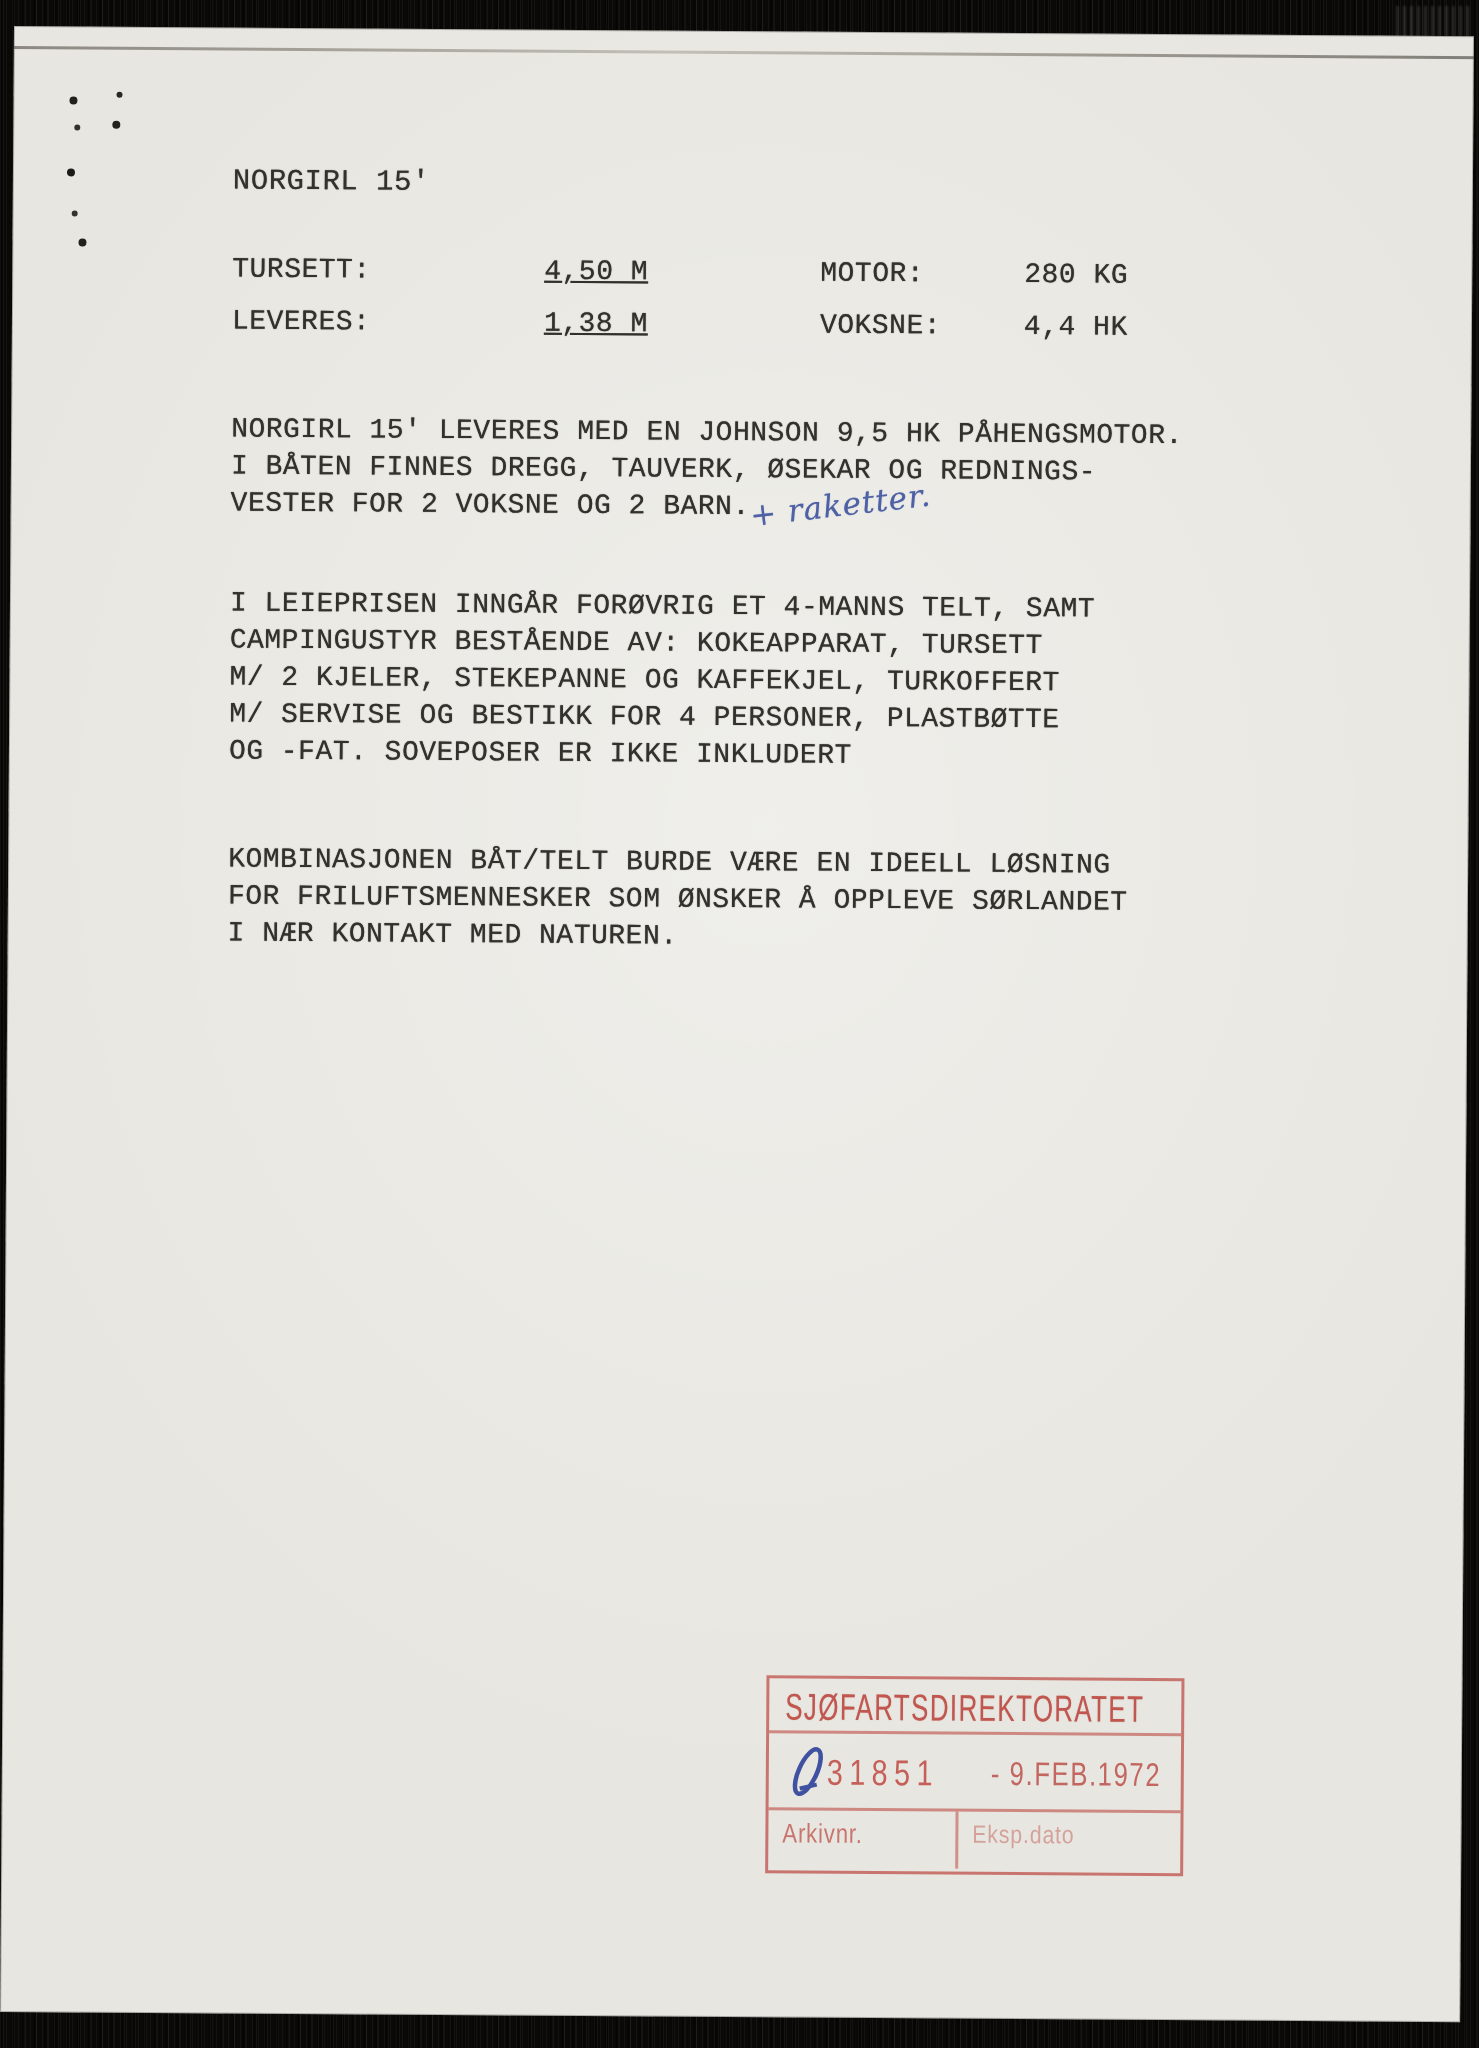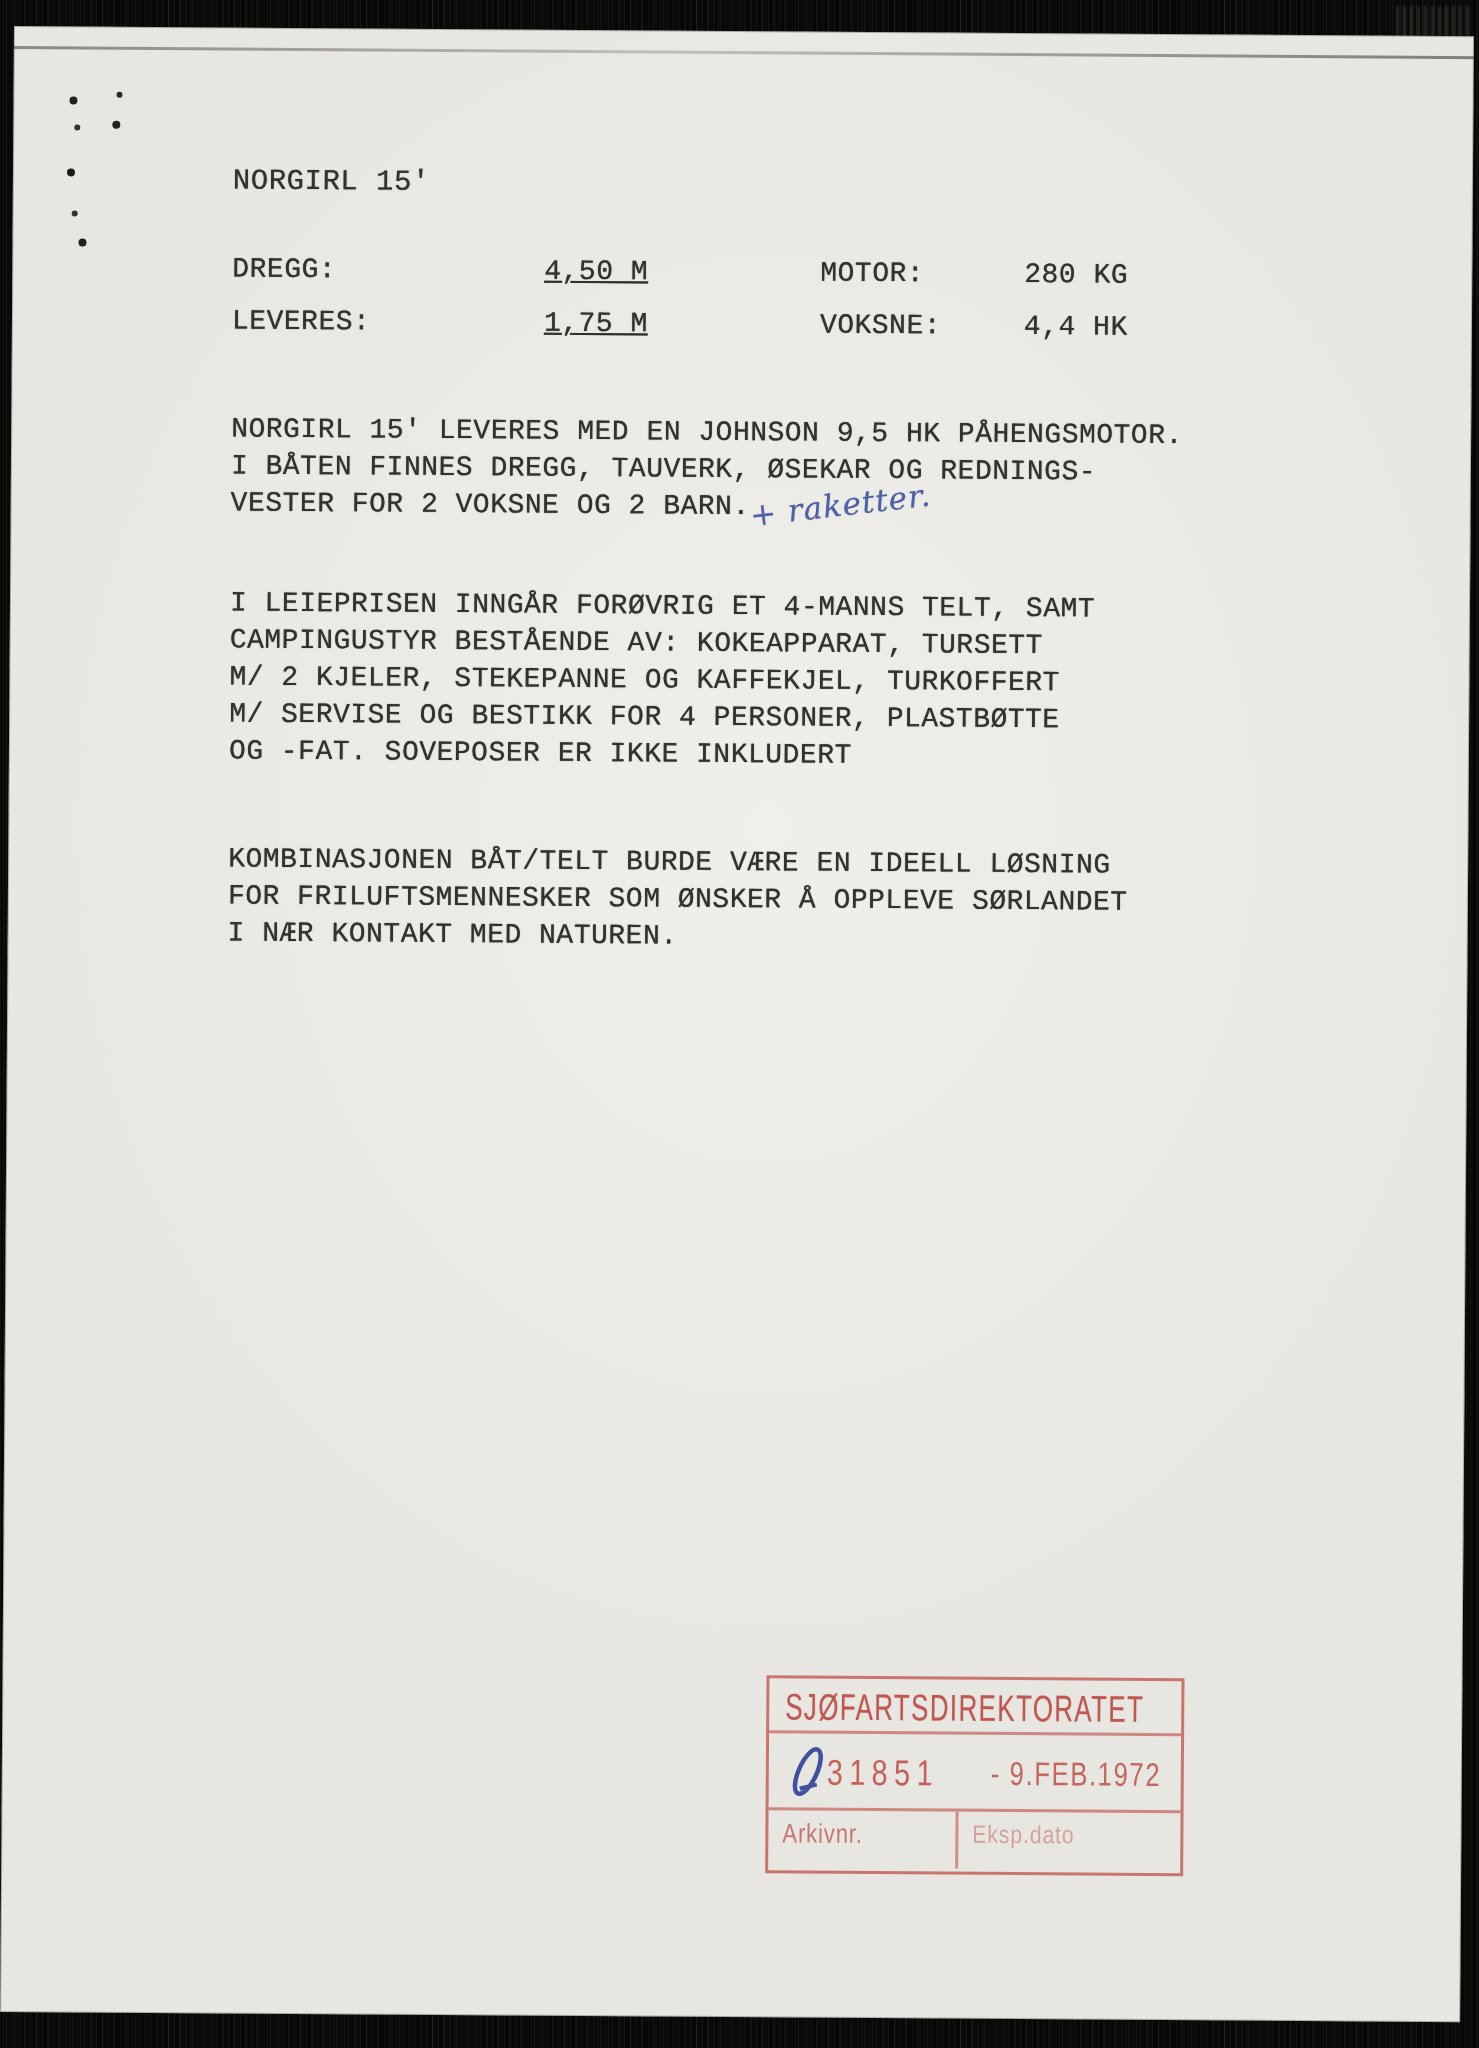--- a/index.html
+++ b/index.html
@@ -96,28 +96,28 @@
 <div class="corner-smudge"></div>
 
 <div class="paper">
 
   <div class="scanline"></div>
   <div class="speckles"></div>
 
   <div class="typed title" style="left:220px;top:135px;">NORGIRL 15'</div>
 
   <div class="spec-row" style="top:223px;">
-    <span class="typed sc1">DREGG:</span>
+    <span class="typed sc1">TURSETT:</span>
     <span class="typed sc2">4,50 M</span>
     <span class="typed sc3">MOTOR:</span>
     <span class="typed sc4">280 KG</span>
   </div>
   <div class="spec-row" style="top:275px;">
     <span class="typed sc1">LEVERES:</span>
-    <span class="typed sc2">1,75 M</span>
+    <span class="typed sc2">1,38 M</span>
     <span class="typed sc3">VOKSNE:</span>
     <span class="typed sc4">4,4 HK</span>
   </div>
 
   <div class="typed" style="left:220px;top:383px;">NORGIRL 15' LEVERES MED EN JOHNSON 9,5 HK PÅHENGSMOTOR.
 I BÅTEN FINNES DREGG, TAUVERK, ØSEKAR OG REDNINGS-
 VESTER FOR 2 VOKSNE OG 2 BARN.</div>
 
   <div class="note">+ raketter.</div>
 

